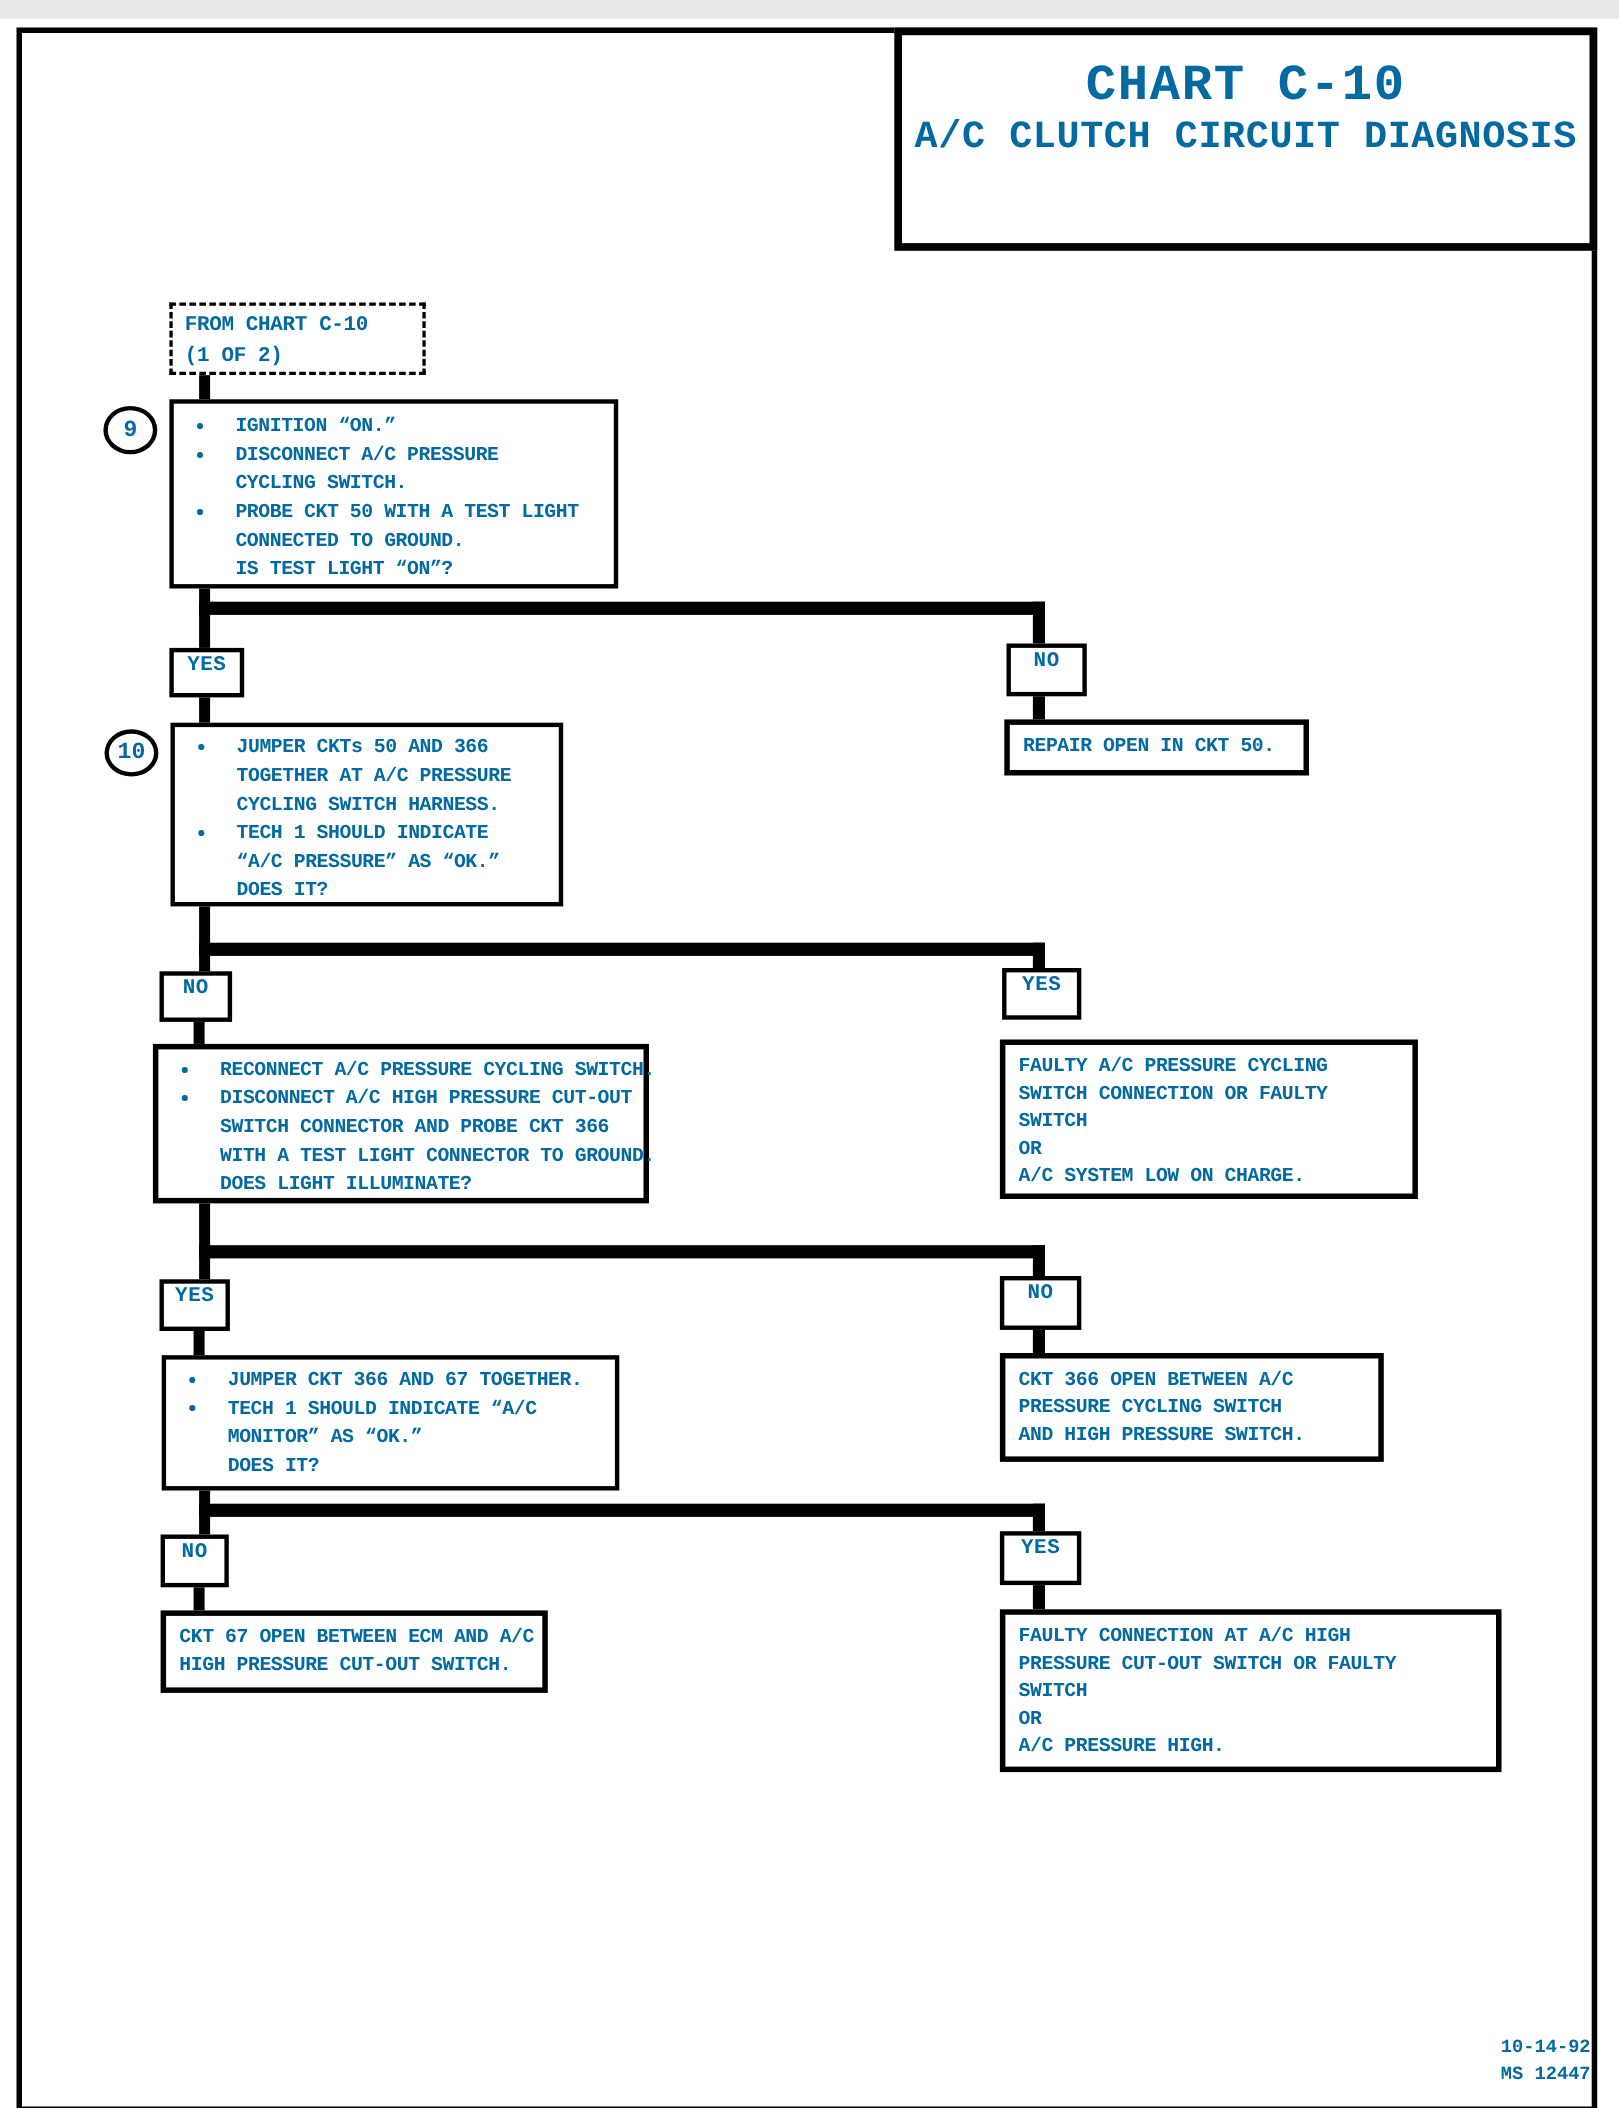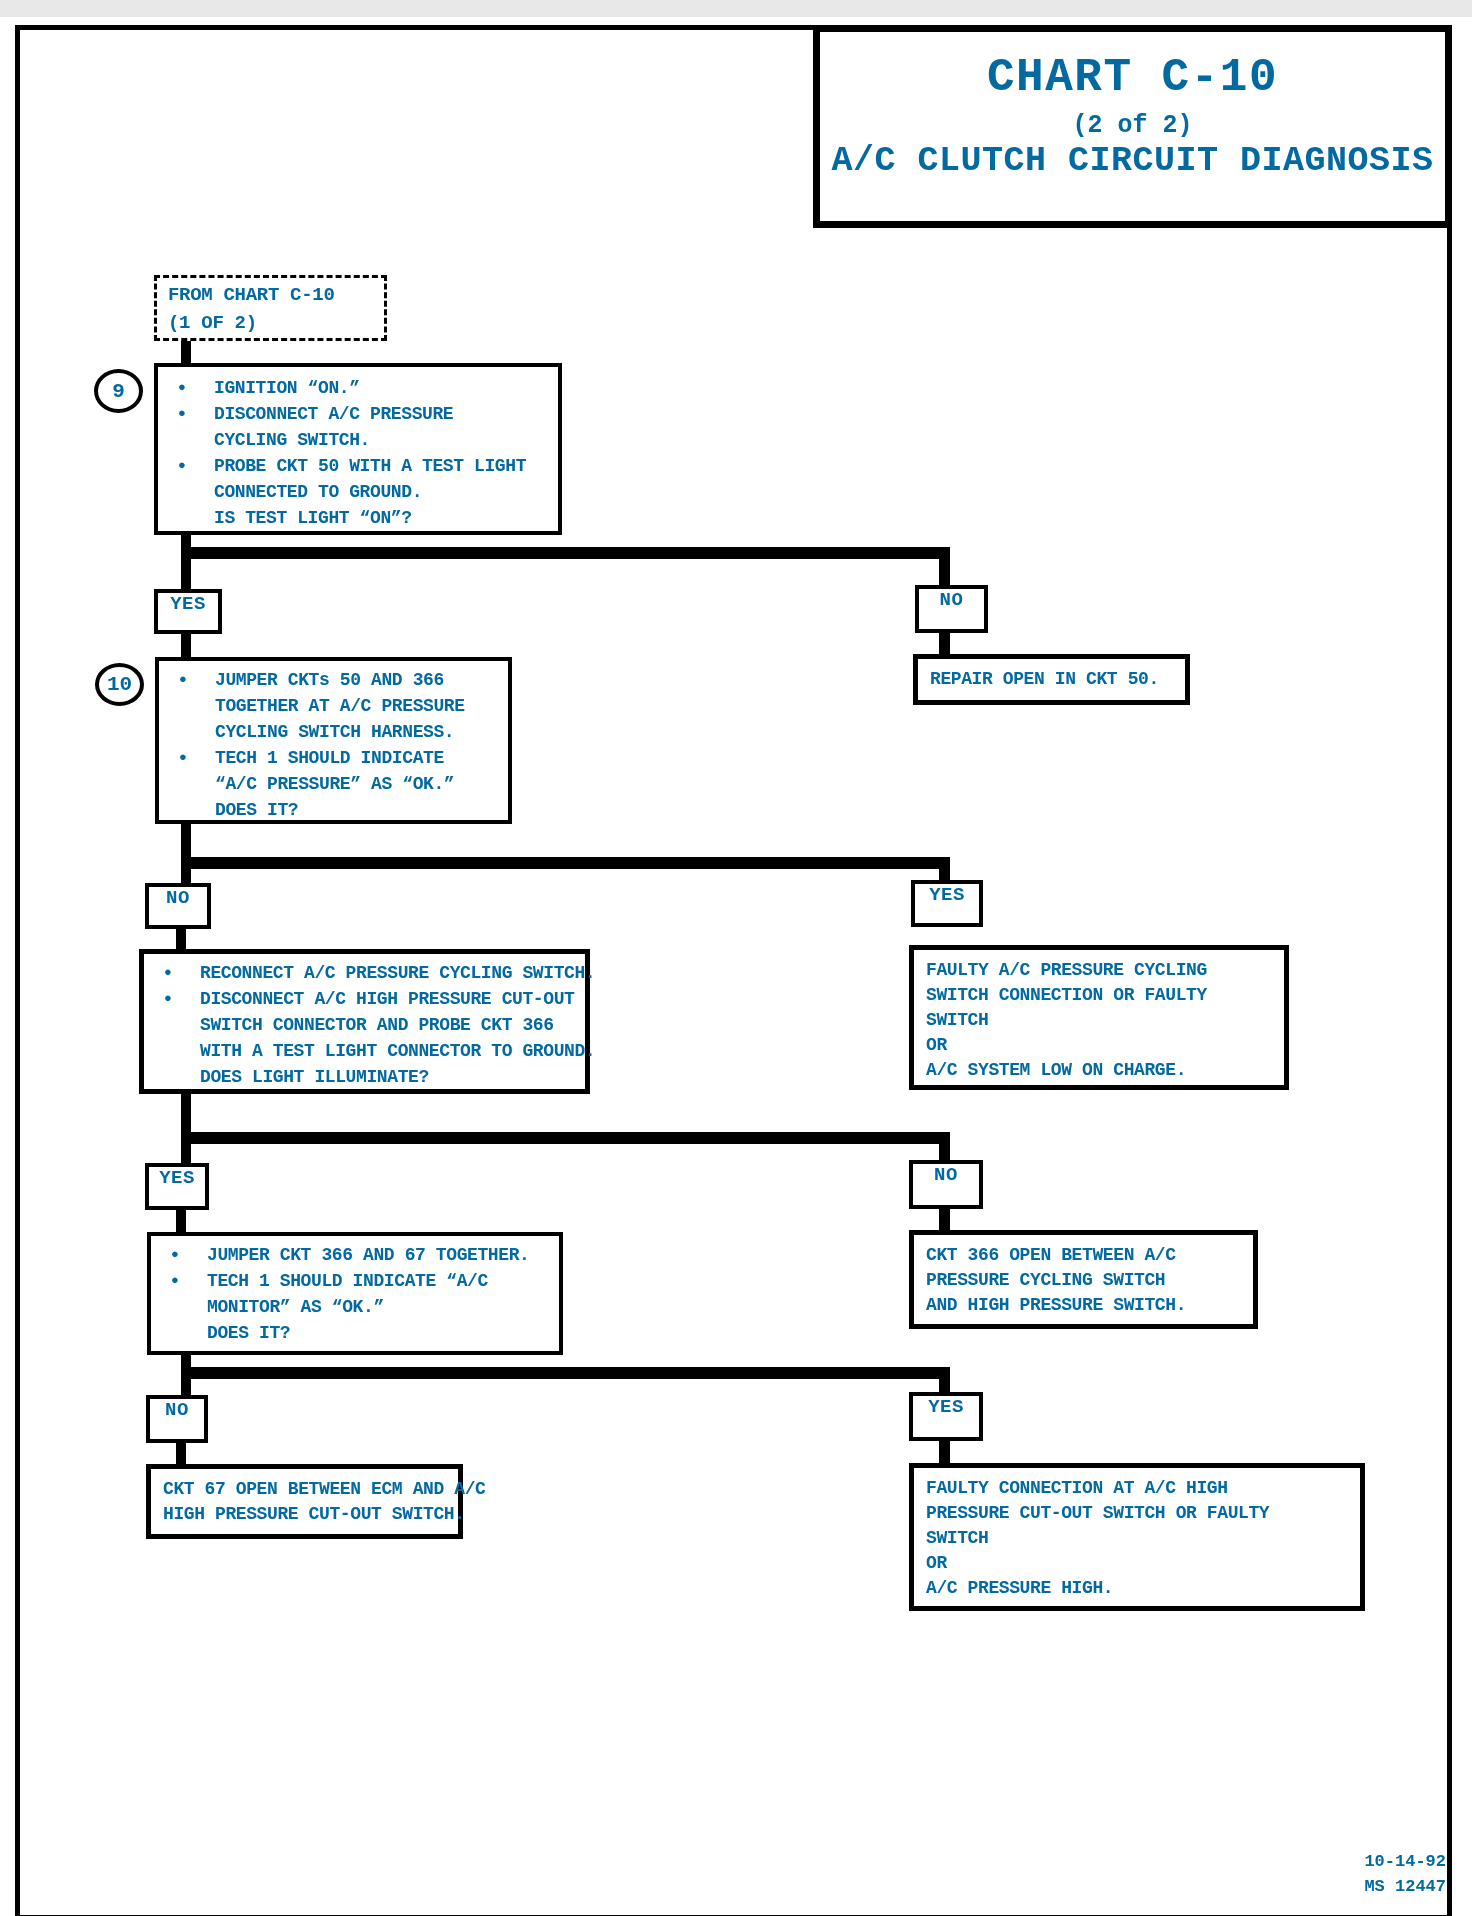--- a/index.html
+++ b/index.html
@@ -42,21 +42,20 @@
 </style>
 </head>
 <body>
 
 <div class="page">
 
   <div class="frame" style="left:15px; top:8px; width:1437px; height:1895px;"></div>
 
   <div class="title-box" style="left:813px; top:8px; width:639px; height:203px;">
     <div class="t1">CHART C-10</div>
-    <div class="t2">(2 of 2)</div>
     <div class="t3">A/C CLUTCH CIRCUIT DIAGNOSIS</div>
   </div>
 
   <div class="vline" style="left:181px;top:324px;width:10px;height:24px;"></div>
   <div class="vline" style="left:181px;top:516px;width:10px;height:58px;"></div>
   <div class="hline" style="left:181px;top:530px;width:769px;height:12px;"></div>
   <div class="vline" style="left:939px;top:530px;width:11px;height:40px;"></div>
   <div class="vline" style="left:181px;top:615px;width:10px;height:27px;"></div>
   <div class="vline" style="left:939px;top:614px;width:11px;height:25px;"></div>
   <div class="vline" style="left:181px;top:805px;width:10px;height:63px;"></div>
@@ -220,21 +219,21 @@
       </div>
   </div>
 
   <div class="label-box" style="left:146px; top:1378px; width:62px; height:48px;">
     <span>NO</span>
   </div>
   <div class="label-box" style="left:909px; top:1375px; width:74px; height:49px;">
     <span>YES</span>
   </div>
 
-  <div class="result-box" style="left:146px; top:1447px; width:317px; height:75px;">
+  <div class="result-box" style="left:146px; top:1447px; width:352px; height:75px;">
     <div class="ln">CKT 67 OPEN BETWEEN ECM AND A/C</div>
     <div class="ln">HIGH PRESSURE CUT-OUT SWITCH.</div>
   </div>
 
   <div class="result-box" style="left:909px; top:1446px; width:456px; height:148px;">
     <div class="ln">FAULTY CONNECTION AT A/C HIGH</div>
     <div class="ln">PRESSURE CUT-OUT SWITCH OR FAULTY</div>
     <div class="ln">SWITCH</div>
     <div class="ln">OR</div>
     <div class="ln">A/C PRESSURE HIGH.</div>

